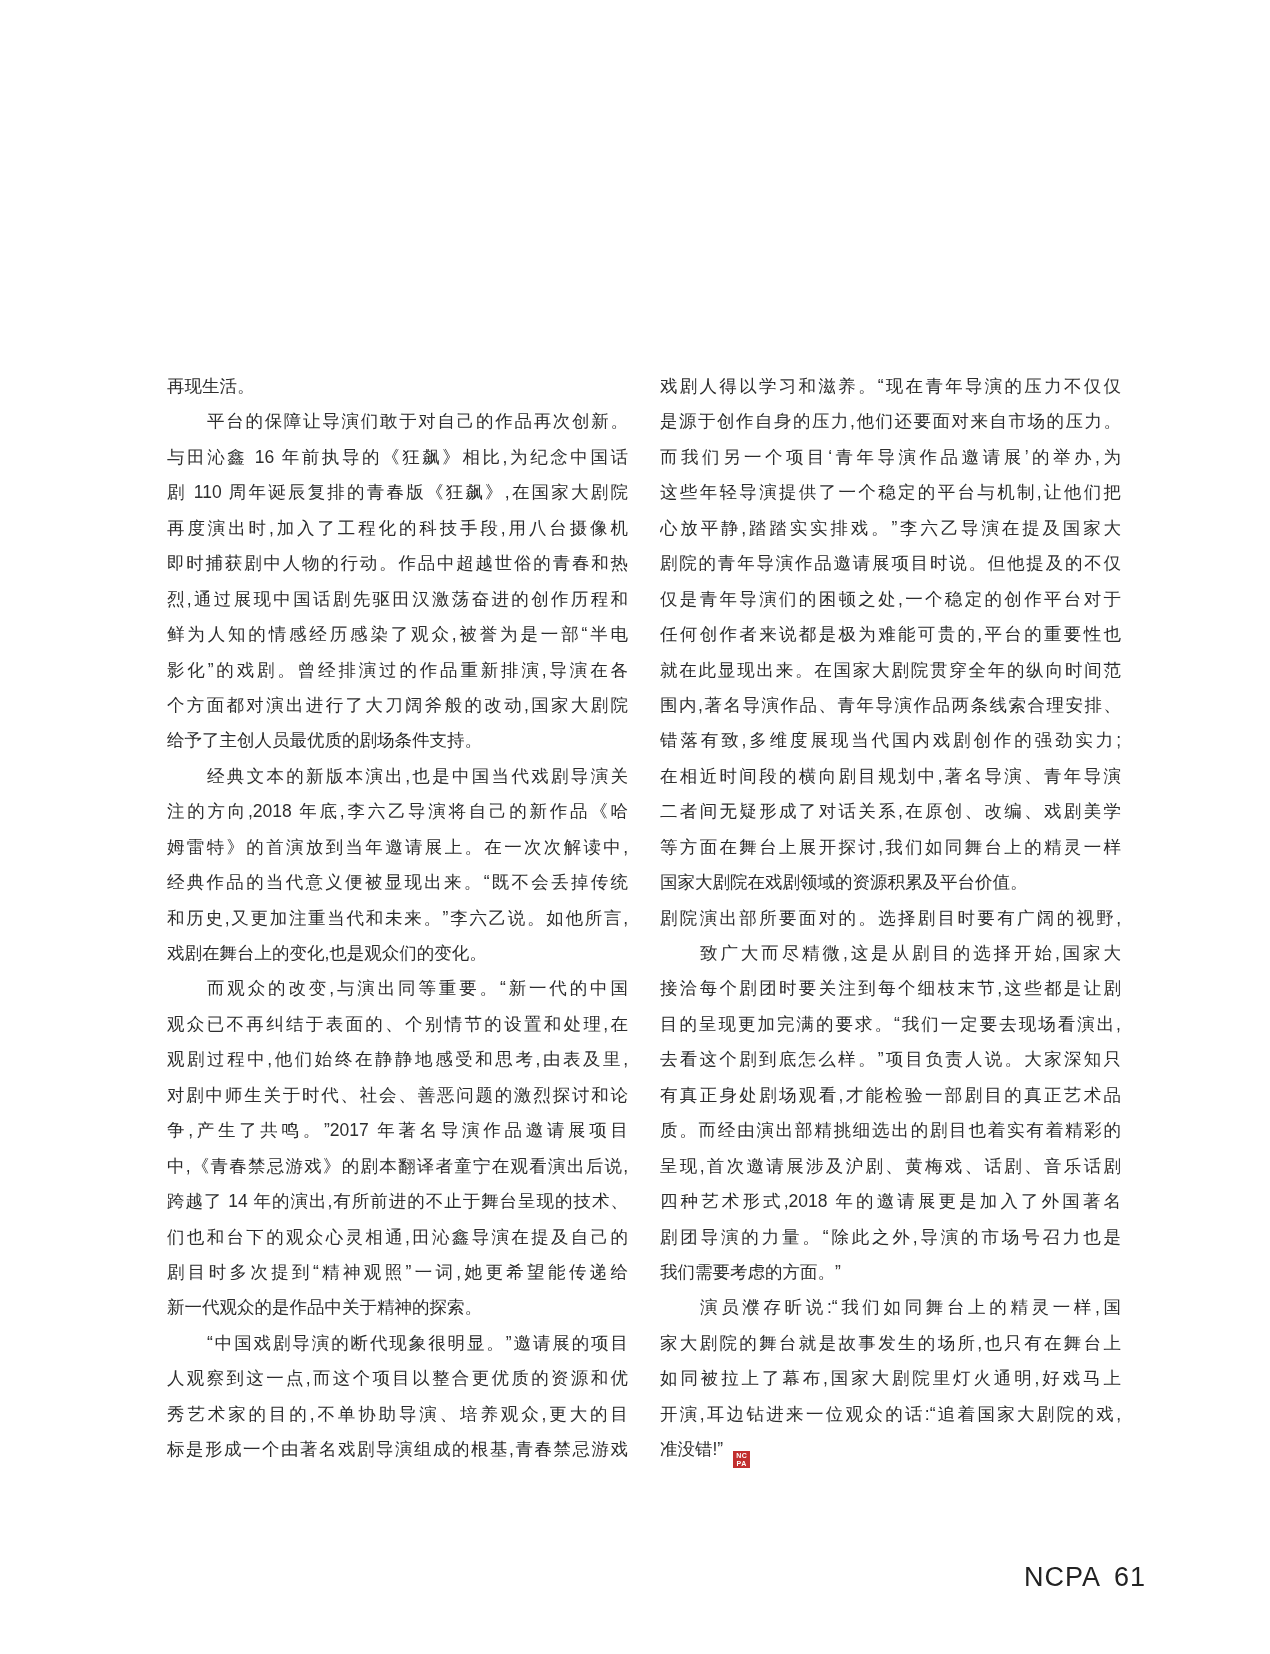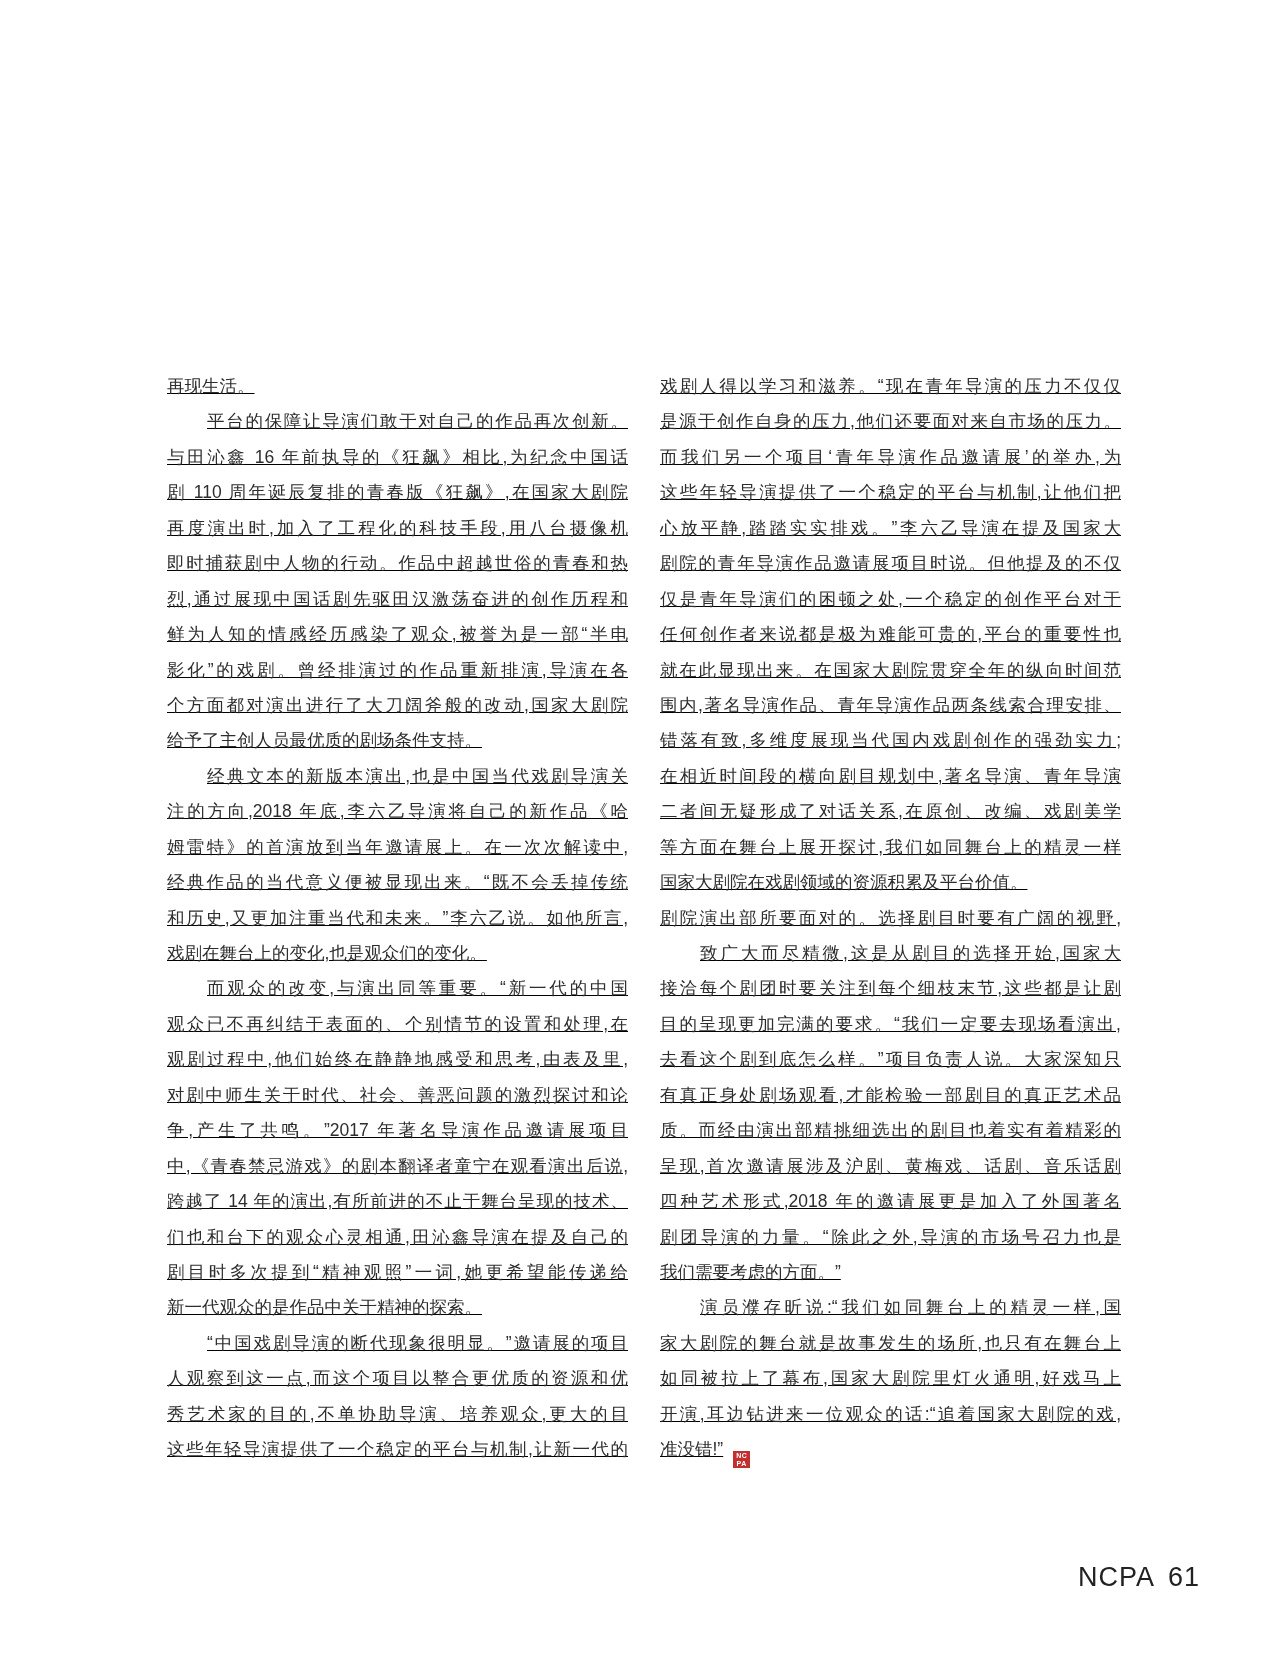--- a/index.html
+++ b/index.html
@@ -3,39 +3,39 @@
 <meta charset="utf-8">
 <style>
   html,body{margin:0;padding:0;}
   body{
     width:1270px;height:1654px;background:#ffffff;position:relative;
     font-family:"Liberation Sans","DejaVu Sans",sans-serif;
     overflow:hidden;
   }
   .page{position:absolute;inset:0;background:#ffffff;}
   .columns{position:absolute;left:167px;top:369px;display:flex;gap:32px;}
-  .col{width:461px;text-decoration:underline;}
+  .col{width:461px;}
   .line{
     height:35.45px;line-height:35.45px;font-size:17.5px;color:#2d2d2d;
     text-align:justify;text-align-last:justify;text-justify:inter-character;
     word-break:break-all;overflow:hidden;
   }
   .line.end{text-align-last:left;}
   .line.indent{text-indent:40px;}
   .seal{
     display:inline-flex;flex-direction:column;justify-content:center;align-items:center;
     width:17px;height:18px;margin-left:10px;vertical-align:-3px;
     background:#c22f2f;color:#ffffff;
   }
   .seal i{
     font-style:normal;font-weight:bold;font-size:7px;line-height:7.5px;
     letter-spacing:0.5px;font-family:"Liberation Sans",sans-serif;
   }
   .footer{
-    position:absolute;left:1078px;top:1562px;display:flex;gap:13px;
+    position:absolute;left:1024px;top:1562px;display:flex;gap:13px;
     font-size:27px;color:#222222;letter-spacing:1px;white-space:nowrap;
   }
 </style>
 </head>
 <body>
 
 <div class="page">
   <div class="columns">
     <div class="col">
         <div class="line end">再现生活。</div>
@@ -61,21 +61,21 @@
         <div class="line">对剧中师生关于时代、社会、善恶问题的激烈探讨和论</div>
         <div class="line">争,产生了共鸣。”2017 年著名导演作品邀请展项目</div>
         <div class="line">中,《青春禁忌游戏》的剧本翻译者童宁在观看演出后说,</div>
         <div class="line">跨越了 14 年的演出,有所前进的不止于舞台呈现的技术、</div>
         <div class="line">们也和台下的观众心灵相通,田沁鑫导演在提及自己的</div>
         <div class="line">剧目时多次提到“精神观照”一词,她更希望能传递给</div>
         <div class="line end">新一代观众的是作品中关于精神的探索。</div>
         <div class="line indent">“中国戏剧导演的断代现象很明显。”邀请展的项目</div>
         <div class="line">人观察到这一点,而这个项目以整合更优质的资源和优</div>
         <div class="line">秀艺术家的目的,不单协助导演、培养观众,更大的目</div>
-        <div class="line">这些年轻导演提供了一个稳定的平台与机制,让新一代的</div>
+        <div class="line">标是形成一个由著名戏剧导演组成的根基,青春禁忌游戏</div>
       </div>
     <div class="col">
         <div class="line">戏剧人得以学习和滋养。“现在青年导演的压力不仅仅</div>
         <div class="line">是源于创作自身的压力,他们还要面对来自市场的压力。</div>
         <div class="line">而我们另一个项目‘青年导演作品邀请展’的举办,为</div>
         <div class="line">这些年轻导演提供了一个稳定的平台与机制,让他们把</div>
         <div class="line">心放平静,踏踏实实排戏。”李六乙导演在提及国家大</div>
         <div class="line">剧院的青年导演作品邀请展项目时说。但他提及的不仅</div>
         <div class="line">仅是青年导演们的困顿之处,一个稳定的创作平台对于</div>
         <div class="line">任何创作者来说都是极为难能可贵的,平台的重要性也</div>

